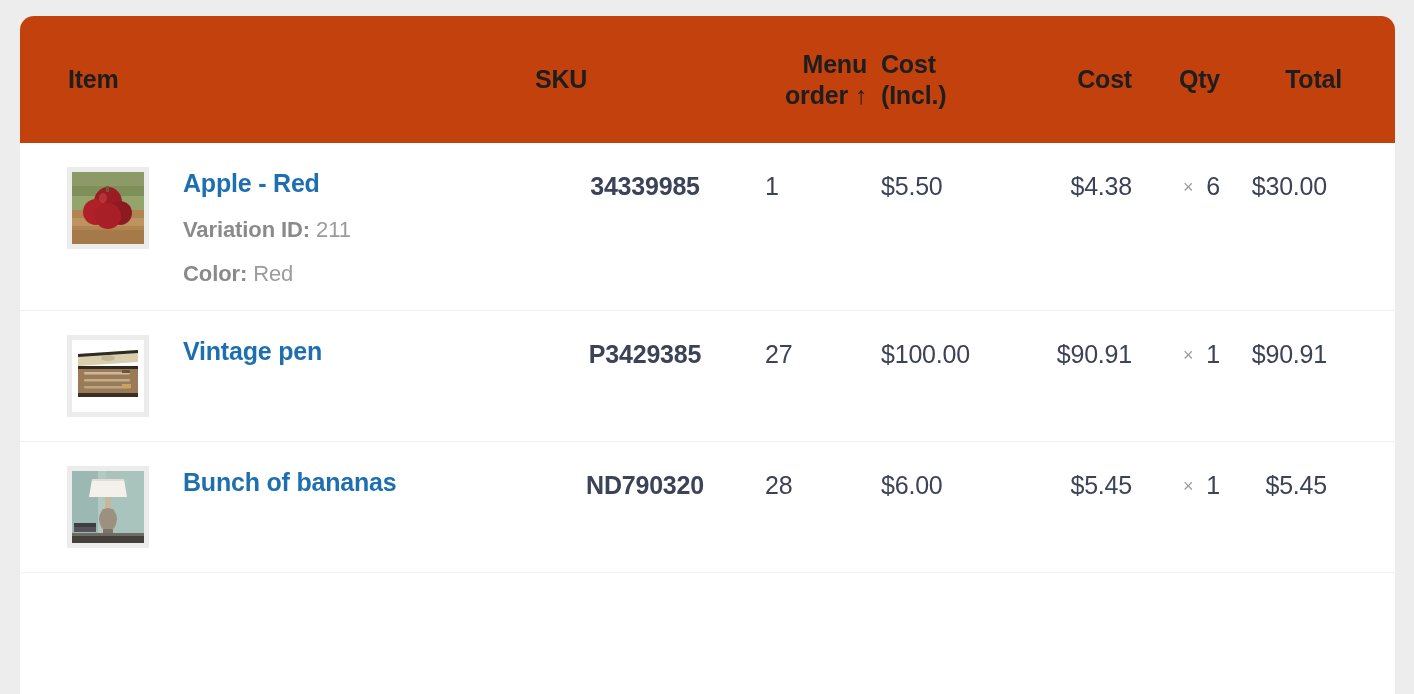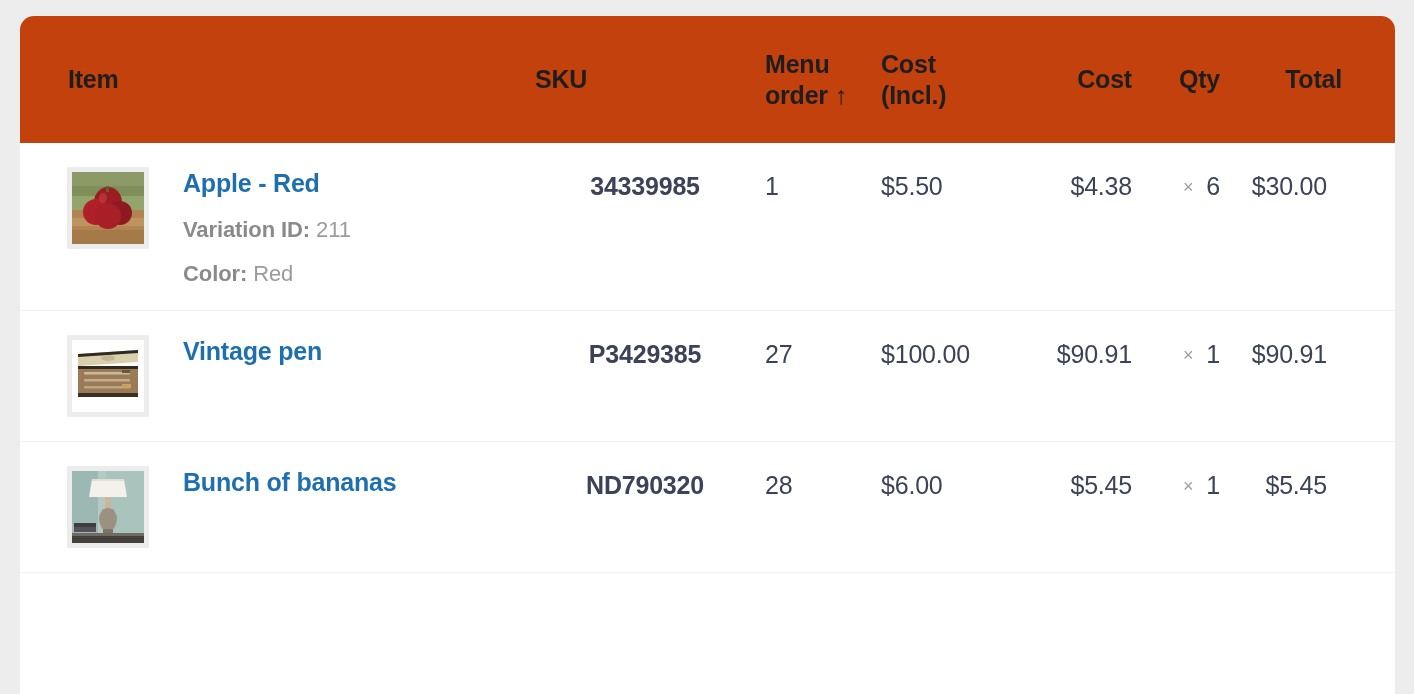--- a/index.html
+++ b/index.html
@@ -47,21 +47,21 @@
     font-size: 25px;
     font-weight: bold;
     color: #1e1e1e;
     padding: 0;
     height: 127px;
     vertical-align: middle;
     letter-spacing: -0.2px;
   }
   th.col-item      { text-align: left;  padding-left: 48px; }
   th.col-sku       { text-align: left;  padding-left: 10px; }
-  th.col-menuorder { text-align: left;  padding-left: 10px; }
+  th.col-menuorder { text-align: right;  padding-left: 10px; }
   th.col-costincl  { text-align: left;  padding-left: 14px; }
   th.col-cost      { text-align: right; padding-right: 8px; }
   th.col-qty       { text-align: right; padding-right: 10px; }
   th.col-total     { text-align: right; padding-right: 53px; }
 
   .th-lines { display: block; line-height: 1.22; }
 
   
   col.w-item      { width: 505px; }
   col.w-sku       { width: 230px; }

